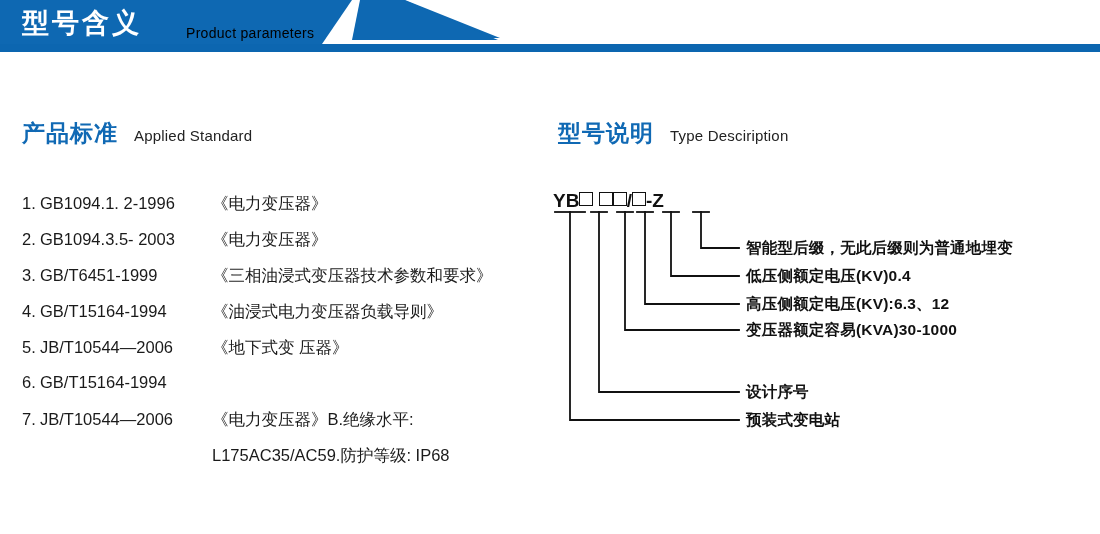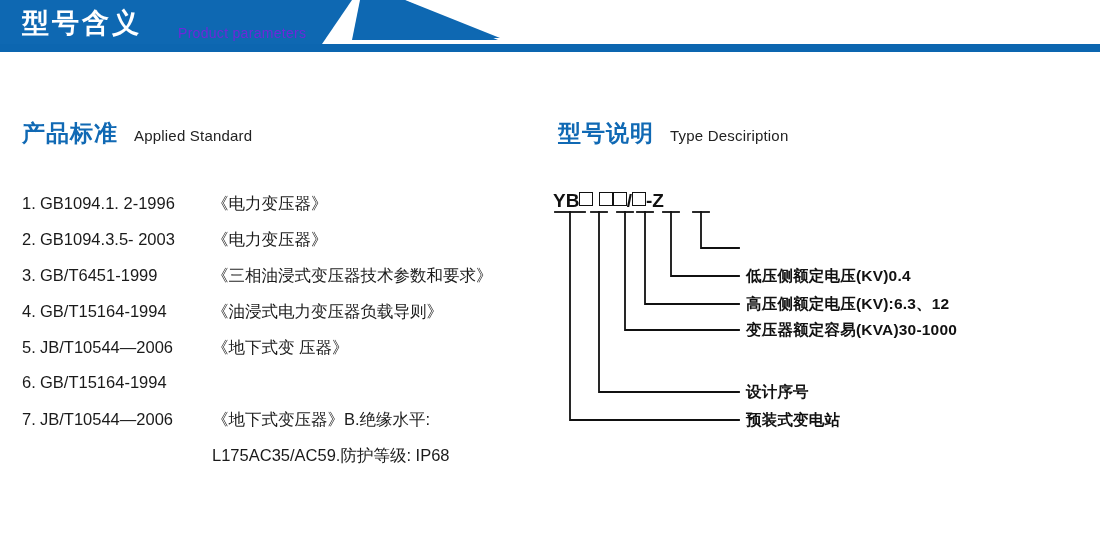--- a/index.html
+++ b/index.html
@@ -20,22 +20,22 @@
     position:absolute;left:0;top:0;width:1100px;height:56px;
   }
   .banner-title{
     position:absolute;left:22px;top:6px;
     font-size:27px;font-weight:bold;color:#ffffff;
     letter-spacing:3px;
     line-height:34px;
     white-space:nowrap;
   }
   .banner-sub{
-    position:absolute;left:178px;top:25px;
-    font-size:14px;color:#6d28d9;
+    position:absolute;left:186px;top:25px;
+    font-size:14px;color:#000000;
     letter-spacing:.3px;
     white-space:nowrap;
   }
 
   
   .sec-head{position:absolute;white-space:nowrap;}
   .sec-head .cn{
     font-size:23px;font-weight:bold;color:#1069B4;letter-spacing:1px;
     vertical-align:baseline;
   }
@@ -136,21 +136,21 @@
     <span class="std-code">JB/T10544—2006</span>
     <span class="std-name">《地下式变 压器》</span>
   </div>
   <div class="std-row">
     <span class="std-idx">6.</span>
     <span class="std-code">GB/T15164-1994</span>
   </div>
   <div class="std-row">
     <span class="std-idx">7.</span>
     <span class="std-code">JB/T10544—2006</span>
-    <span class="std-name">《地下式变压器》B.绝缘水平:</span>
+    <span class="std-name">《电力变压器》B.绝缘水平:</span>
   </div>
   <div class="std-cont">L175AC35/AC59.防护等级: IP68</div>
 </div>
 
 <div class="typecode">
 
   <div class="code-line">
     <span class="seg">YB</span><span class="box-glyph"></span>&nbsp;<span class="box-glyph"></span><span class="box-glyph"></span><span class="seg">/</span><span class="box-glyph"></span><span class="seg">-</span><span class="seg">Z</span>
   </div>
 
@@ -171,18 +171,19 @@
       <polyline points="92,22 92,114 186,114"></polyline>
 
       <polyline points="72,22 72,140 186,140"></polyline>
 
       <polyline points="46,22 46,202 186,202"></polyline>
 
       <polyline points="17,22 17,230 186,230"></polyline>
     </g>
   </svg>
 
+  <div class="ann" style="left:193px;top:48px;">智能型后缀，无此后缀则为普通地埋变</div>
   <div class="ann" style="left:193px;top:76px;">低压侧额定电压(KV)0.4</div>
   <div class="ann" style="left:193px;top:104px;">高压侧额定电压(KV):6.3、12</div>
   <div class="ann" style="left:193px;top:130px;">变压器额定容易(KVA)30-1000</div>
   <div class="ann" style="left:193px;top:192px;">设计序号</div>
   <div class="ann" style="left:193px;top:220px;text-align:right;">预装式变电站</div>
 </div>
 
 </body></html>

